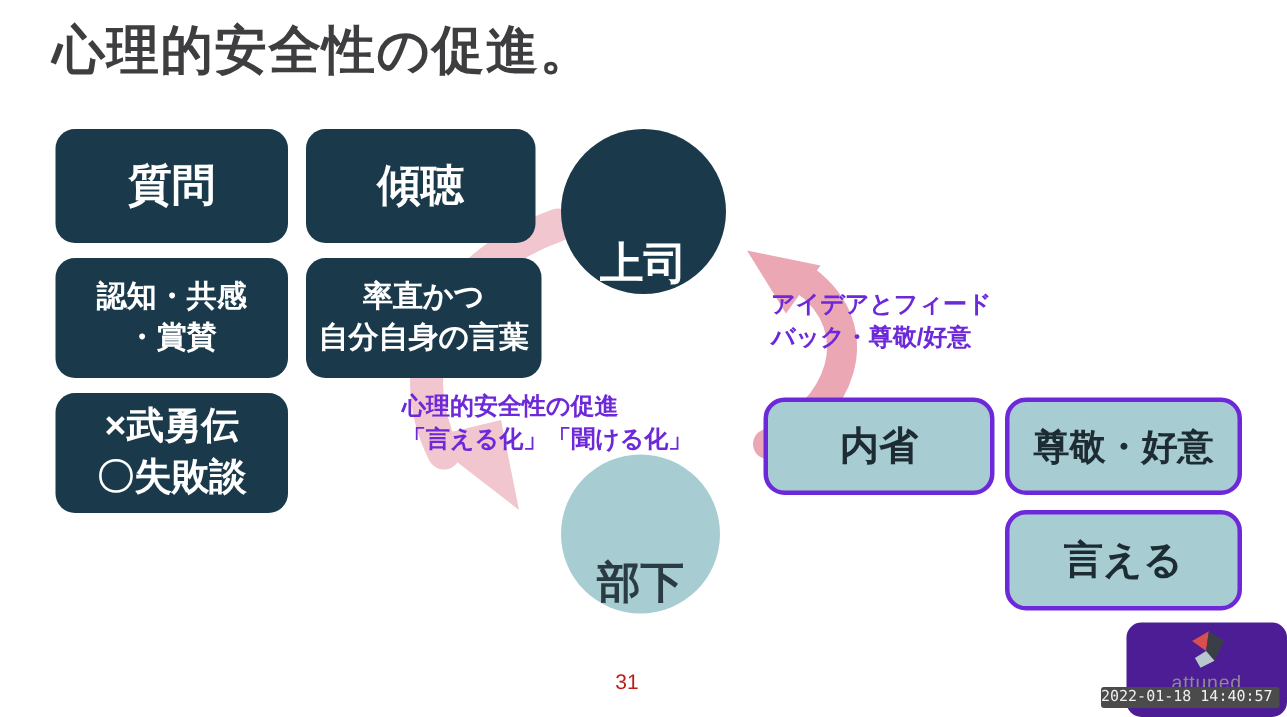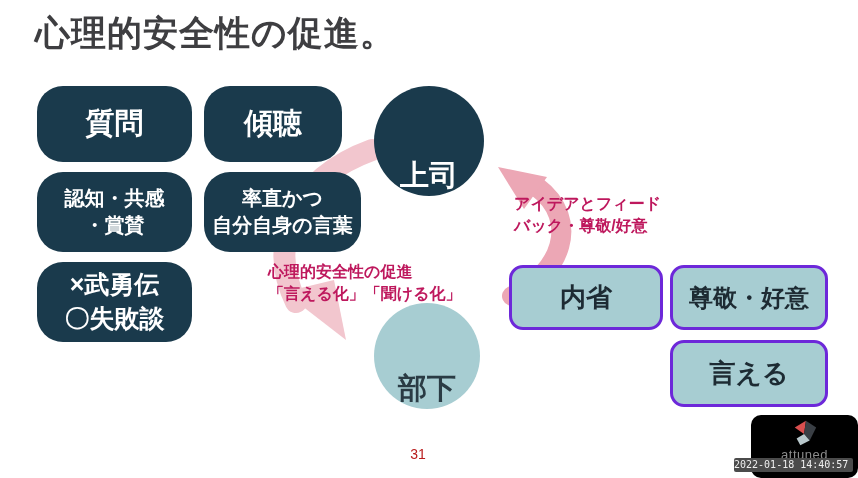--- a/index.html
+++ b/index.html
@@ -12,21 +12,21 @@
   }
   .abs { position: absolute; }
   #title {
     left: 35px; top: 10px; width: 560px;
     font-size: 35px; font-weight: 800; color: #3e3e41;
     letter-spacing: 1px;
   }
   .dark-box {
     position: absolute;
     background: #1a3a4c;
-    border-radius: 26px;
+    border-radius: 13px;
     color: #ffffff; font-weight: 700;
     display: flex; flex-direction: column;
     align-items: center; justify-content: center;
     text-align: center;
     z-index: 3;
   }
   .teal-box {
     position: absolute;
     background: #a7cdd2;
     border: 3px solid #6d28d9;
@@ -46,31 +46,31 @@
   #boss-circle {
     left: 374px; top: 86px; width: 110px; height: 110px;
     background: #1a3a4c; color: #ffffff; font-size: 29px;
   }
   #subordinate-circle {
     left: 374px; top: 303px; width: 106px; height: 106px;
     background: #a7cdd2; color: #2a3b44; font-size: 29px;
   }
   .note {
     position: absolute;
-    color: #be185d; font-size: 16px; font-weight: 600;
+    color: #6d28d9; font-size: 16px; font-weight: 600;
     line-height: 1.35; z-index: 4;
   }
   #arrow-layer { left: 0; top: 0; width: 858px; height: 478px; z-index: 1; }
   #page-number {
     left: 398px; top: 446px; width: 40px;
     text-align: center; font-size: 14px; color: #b91c1c; z-index: 4;
   }
   #logo-card {
     left: 751px; top: 415px; width: 107px; height: 63px;
-    background: #000000; border-radius: 10px; z-index: 4;
+    background: #4c1d95; border-radius: 10px; z-index: 4;
     display: flex; flex-direction: column; align-items: center;
     justify-content: flex-start; padding-top: 4px; box-sizing: border-box;
   }
   #logo-text { font-size: 13px; color: #8b8b8b; letter-spacing: 0.5px; }
   #timestamp {
     left: 734px; top: 458px; width: 119px; height: 14px;
     background: #4b4b4b; color: #efefef;
     font-family: "DejaVu Sans Mono", monospace;
     font-size: 10px; line-height: 14px; 
     border-radius: 2px; z-index: 5;
@@ -96,21 +96,21 @@
       <polygon points="498,167 547,177 524,209" fill="#eca7b5"></polygon>
     </g>
   </svg>
 
   <div id="title" class="abs">心理的安全性の促進。</div>
 
   <div class="dark-box fs29" style="left:37px; top:86px; width:155px; height:76px;">
     <span>質問</span>
   </div>
 
-  <div class="dark-box fs29" style="left:204px; top:86px; width:138px; height:76px;">
+  <div class="dark-box fs29" style="left:204px; top:86px; width:153px; height:76px;">
     <span>傾聴</span>
   </div>
 
   <div class="dark-box fs20" style="left:37px; top:172px; width:155px; height:80px;">
     <span>認知・共感</span>
     <span>・賞賛</span>
   </div>
 
   <div class="dark-box fs20" style="left:204px; top:172px; width:157px; height:80px;">
     <span>率直かつ</span>

